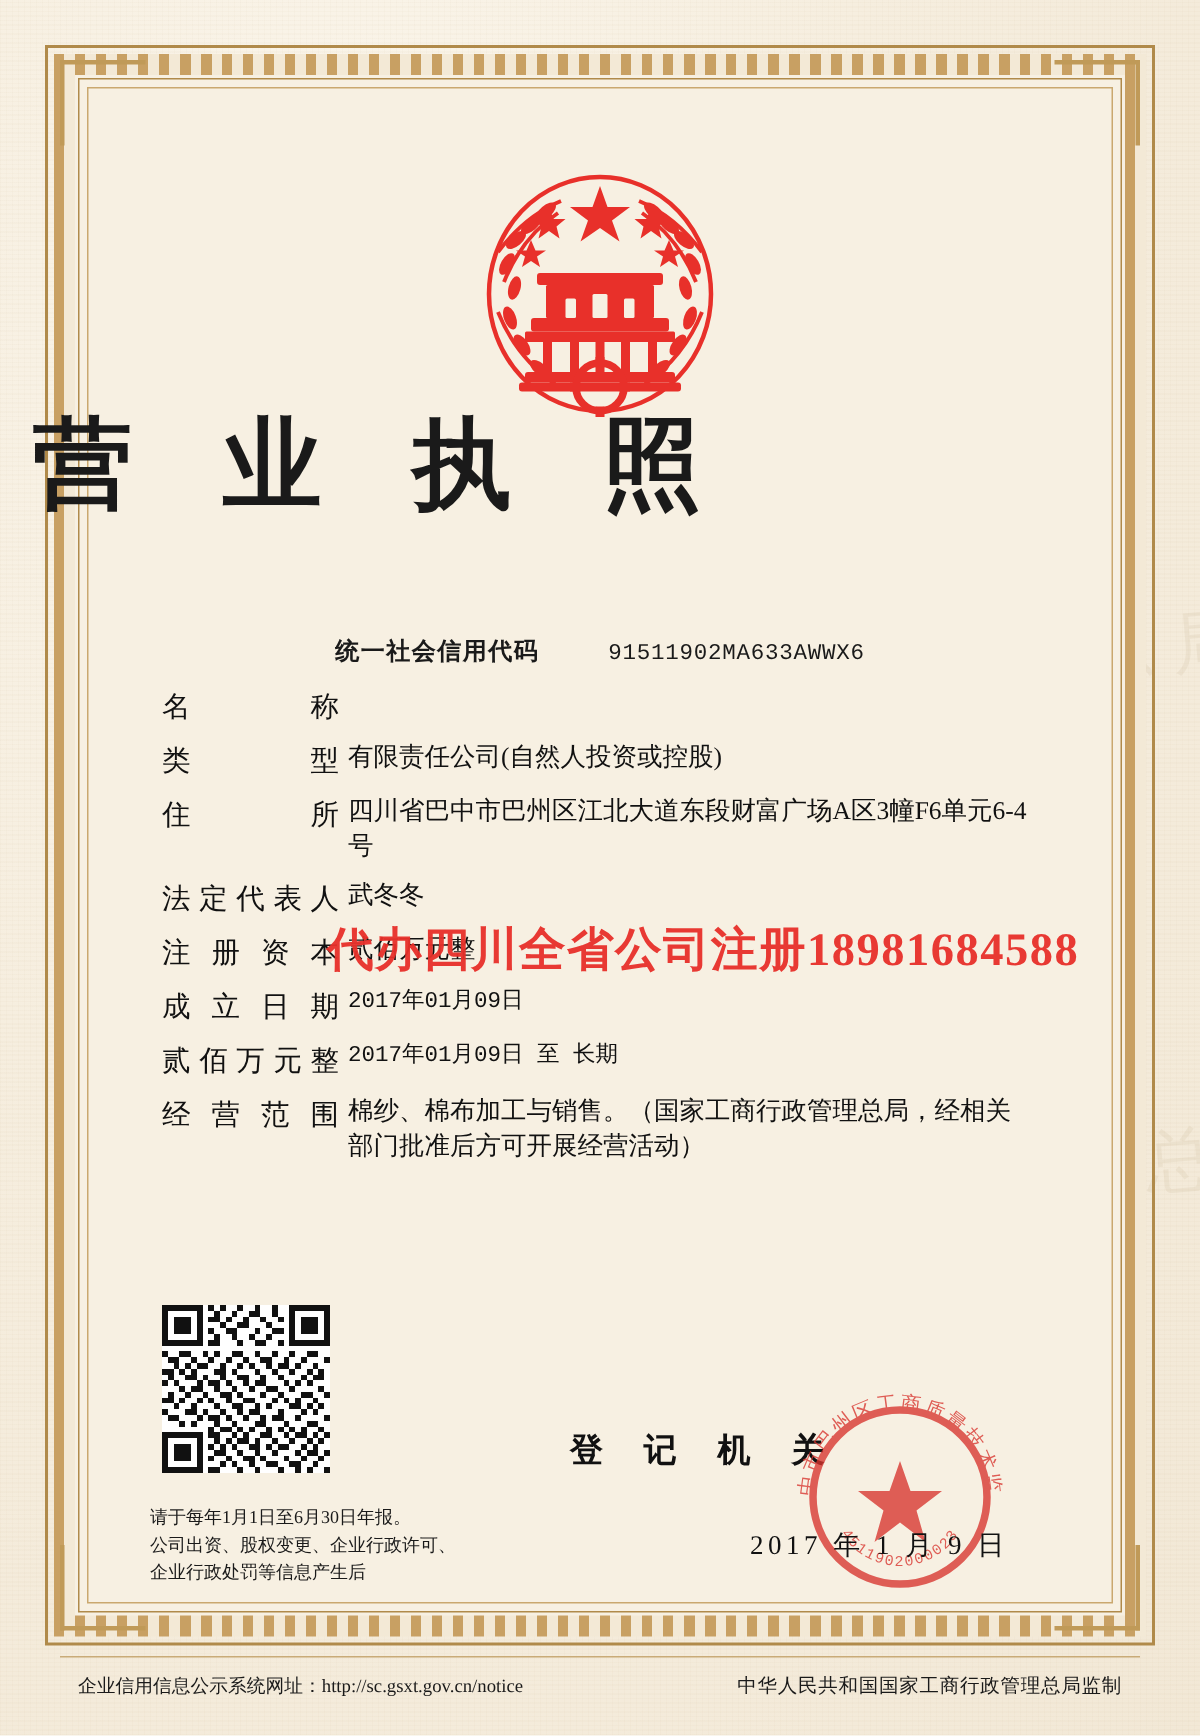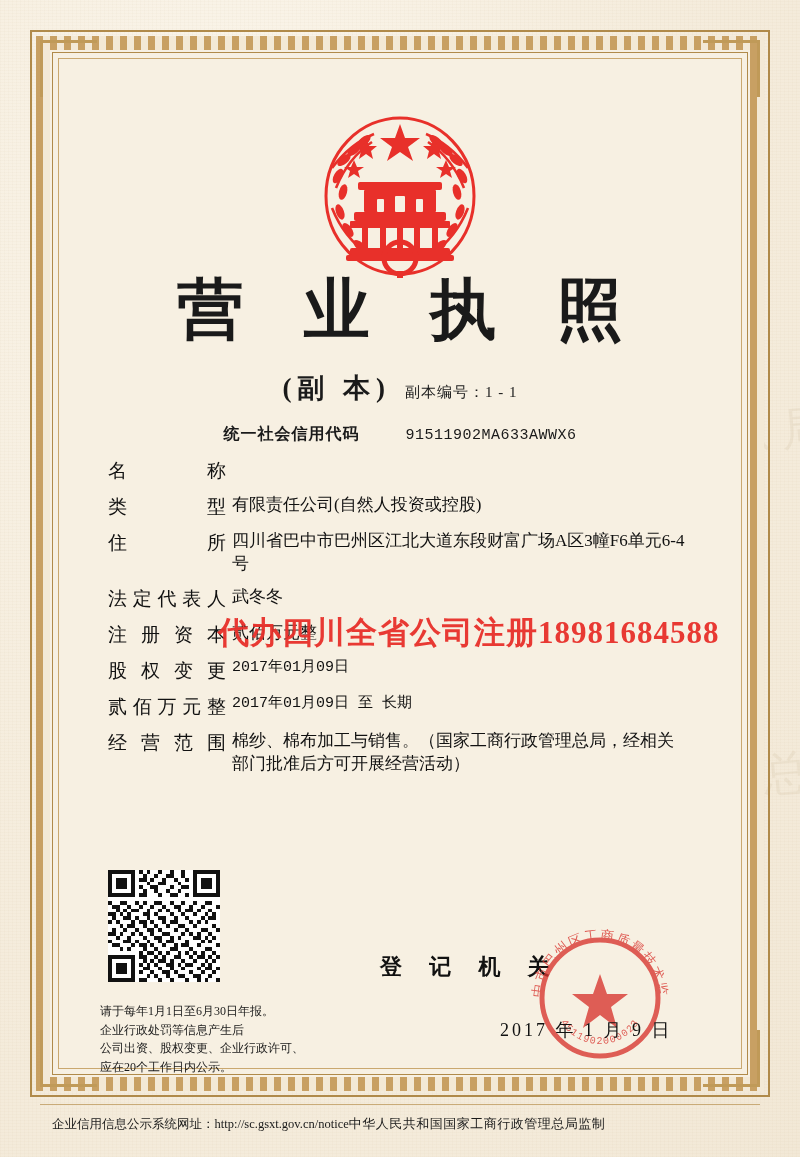--- a/index.html
+++ b/index.html
@@ -95,21 +95,21 @@
     transform: translateX(-50%);
     width: 180px;
     height: 170px;
   }
 
   
   .title {
     position: absolute;
     left: 0; right: 0;
     top: 265px;
-    text-align: center;
+    text-align: left;
     font-family: "Liberation Serif", serif;
     font-weight: bold;
     font-size: 66px;
     letter-spacing: 22px;
     text-indent: 22px;
     color: #1a1a1a;
   }
   .subtitle-row {
     position: absolute;
     left: 0; right: 0;
@@ -248,21 +248,21 @@
     color: #1a1a1a;
   }
 
   
   .footer {
     position: absolute;
     left: 52px;
     right: 52px;
     bottom: 24px;
     display: flex;
-    justify-content: flex-start;
+    justify-content: space-between;
     align-items: center;
     font-family: "Liberation Serif", serif;
     font-size: 13px;
     color: #1a1a1a;
   }
   .footer .left { font-size: 12.5px; }
   .footer .right { font-size: 13px; letter-spacing: 0.5px; }
   .footer-sep {
     position: absolute;
     left: 40px; right: 40px;
@@ -359,23 +359,20 @@
           <rect x="87" y="163" width="6" height="7"></rect>
           <rect x="70" y="147" width="7" height="6"></rect>
           <rect x="103" y="147" width="7" height="6"></rect>
         </g>
       </g>
     </svg>
   </div>
 
   <div class="title">营 业 执 照</div>
 
-  <div class="subtitle-row">
-    <span class="subtitle">(副 本)</span><span class="copy-no">副本编号：1 - 1</span>
-  </div>
 
   <div class="credit-row">
     <span class="credit-label">统一社会信用代码</span><span class="credit-code">91511902MA633AWWX6</span>
   </div>
 
   <div class="fields">
     <div class="field-row">
       <div class="field-label">名称</div>
     </div>
     <div class="field-row">
@@ -388,21 +385,21 @@
     </div>
     <div class="field-row">
       <div class="field-label">法定代表人</div>
       <div class="field-value">武冬冬</div>
     </div>
     <div class="field-row">
       <div class="field-label">注册资本</div>
       <div class="field-value">贰佰万元整</div>
     </div>
     <div class="field-row">
-      <div class="field-label">股权变更</div>
+      <div class="field-label">成立日期</div>
       <div class="field-value mono">2017年01月09日</div>
     </div>
     <div class="field-row">
       <div class="field-label">贰佰万元整</div>
       <div class="field-value mono">2017年01月09日  至  长期</div>
     </div>
     <div class="field-row">
       <div class="field-label">经营范围</div>
       <div class="field-value">棉纱、棉布加工与销售。（国家工商行政管理总局，经相关部门批准后方可开展经营活动）</div>
     </div>
@@ -656,23 +653,22 @@
       <text font-family="Liberation Mono, monospace" font-size="10" fill="#d8342e" letter-spacing="1.2">
         <textPath href="#sealBottomArc" startOffset="50%" text-anchor="middle">4511902000023</textPath>
       </text>
     </svg>
   </div>
 
   <div class="issue-date">2017 年  1 月  9 日</div>
 
   <div class="notes">
     <div>请于每年1月1日至6月30日年报。</div>
+    <div>公司出资、股权变更、企业行政许可、</div>
     <div>企业行政处罚等信息产生后</div>
-    <div>公司出资、股权变更、企业行政许可、</div>
-    <div>应在20个工作日内公示。</div>
   </div>
 
   <div class="footer-sep"></div>
 
   <div class="footer">
     <div class="left">企业信用信息公示系统网址：http://sc.gsxt.gov.cn/notice</div>
     <div class="right">中华人民共和国国家工商行政管理总局监制</div>
   </div>
 
 </div>

